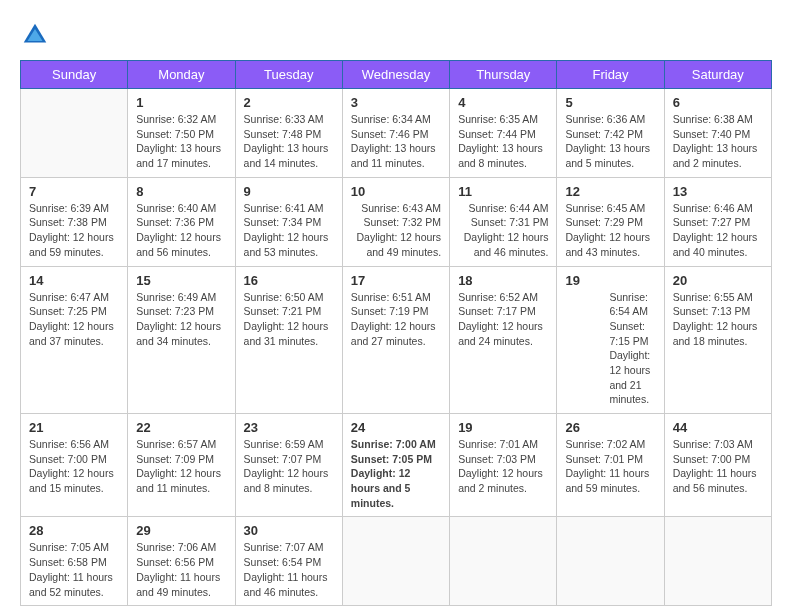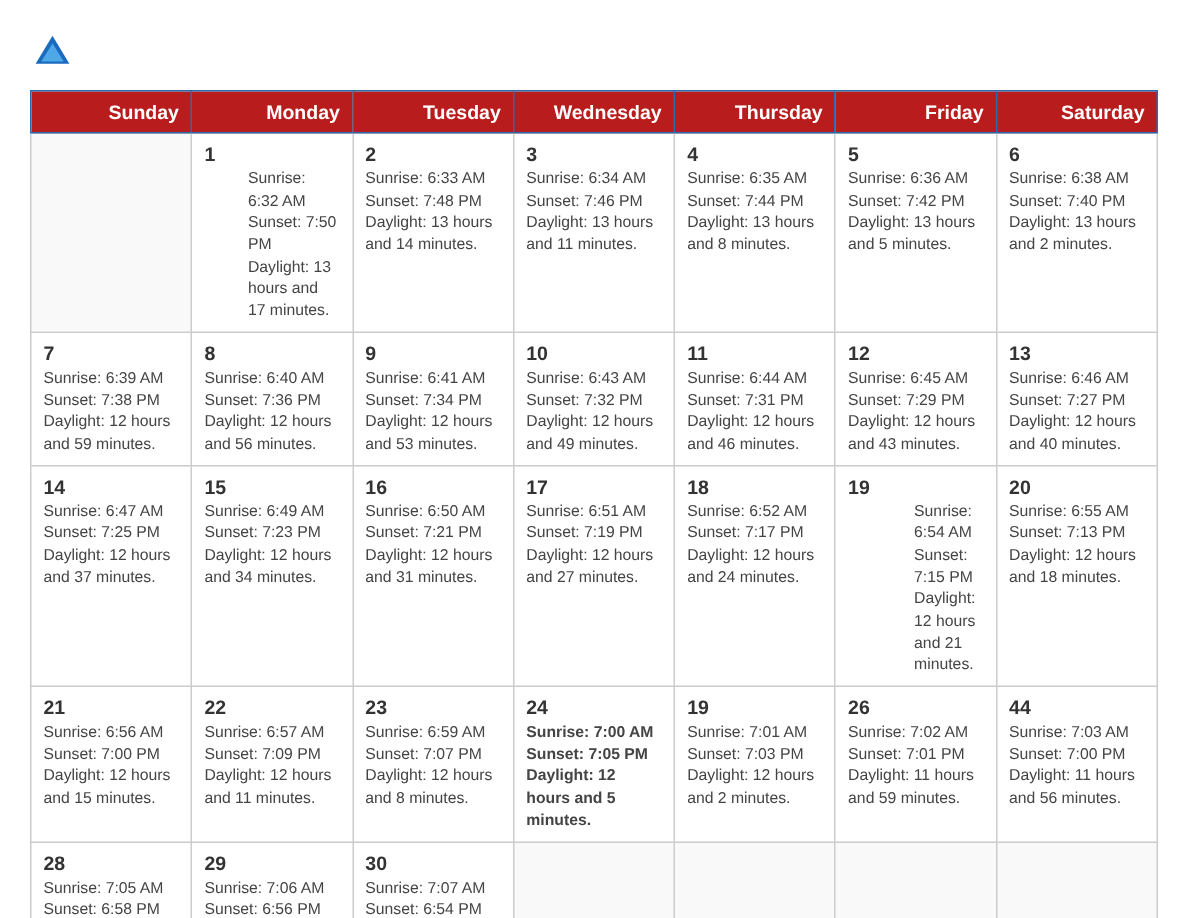--- a/index.html
+++ b/index.html
@@ -45,26 +45,26 @@
     .subtitle {
       font-size: 15px;
       color: #555;
     }
     .calendar {
       width: 100%;
       border-collapse: collapse;
       border: 1px solid #ccc;
     }
     .calendar th {
-      background-color: #b91c1c;
+      background-color: #8b5cf6;
       color: white;
-      text-align: right;
+      text-align: center;
       padding: 6px 8px;
       font-size: 13px;
-      font-weight: bold;
+      font-weight: normal;
       border: 1px solid #2a6aab;
     }
     .calendar td {
       vertical-align: top;
       padding: 6px 8px;
       border: 1px solid #ccc;
       width: 107px;
       min-height: 80px;
       font-size: 11px;
       color: #333;
@@ -119,21 +119,21 @@
         <th>Thursday</th>
         <th>Friday</th>
         <th>Saturday</th>
       </tr>
   </thead>
   <tbody id="calendar-body">
   <tr class="week-row">
         <td class="empty"></td>
         <td>
           <span class="day-number">1</span>
-          <div class="day-info" style="white-space: pre-line; margin-left: 29px;">Sunrise: 6:32 AM
+          <div class="day-info" style="white-space: pre-line;">Sunrise: 6:32 AM
 Sunset: 7:50 PM
 Daylight: 13 hours and 17 minutes.</div>
         </td>
         <td>
           <span class="day-number">2</span>
           <div class="day-info" style="white-space: pre-line;">Sunrise: 6:33 AM
 Sunset: 7:48 PM
 Daylight: 13 hours and 14 minutes.</div>
         </td>
         <td>
@@ -175,27 +175,27 @@
 Daylight: 12 hours and 56 minutes.</div>
         </td>
         <td>
           <span class="day-number">9</span>
           <div class="day-info" style="white-space: pre-line;">Sunrise: 6:41 AM
 Sunset: 7:34 PM
 Daylight: 12 hours and 53 minutes.</div>
         </td>
         <td>
           <span class="day-number">10</span>
-          <div class="day-info" style="white-space: pre-line;">Sunrise: 6:43 AM
+          <div class="day-info" style="white-space: pre-line; text-align: right;">Sunrise: 6:43 AM
 Sunset: 7:32 PM
 Daylight: 12 hours and 49 minutes.</div>
         </td>
         <td>
           <span class="day-number">11</span>
-          <div class="day-info" style="white-space: pre-line;">Sunrise: 6:44 AM
+          <div class="day-info" style="white-space: pre-line; text-align: right;">Sunrise: 6:44 AM
 Sunset: 7:31 PM
 Daylight: 12 hours and 46 minutes.</div>
         </td>
         <td>
           <span class="day-number">12</span>
           <div class="day-info" style="white-space: pre-line;">Sunrise: 6:45 AM
 Sunset: 7:29 PM
 Daylight: 12 hours and 43 minutes.</div>
         </td>
         <td>

